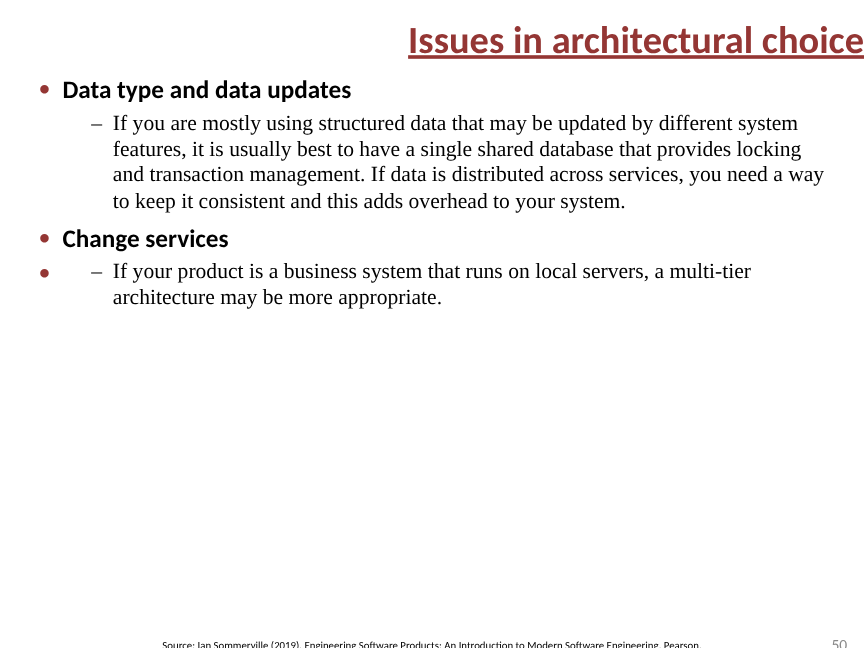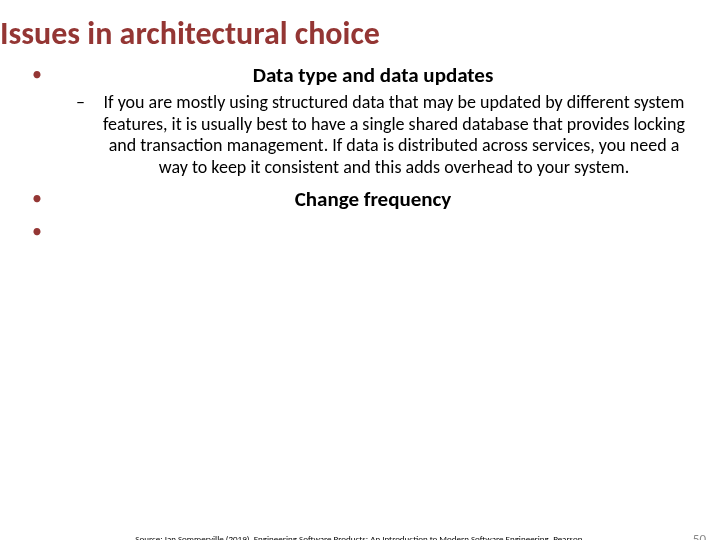--- a/index.html
+++ b/index.html
@@ -12,58 +12,59 @@
     overflow: hidden;
     color: #000;
   }
   .slide {
     position: relative;
     width: 720px;
     height: 540px;
     box-sizing: border-box;
   }
   .title {
-    text-align: left;
+    text-align: right;
     font-weight: 700;
     font-size: 32px;
     color: #943634;
     margin-top: 14px;
     margin-bottom: 10px;
     letter-spacing: 0px;
+    text-decoration: underline;
   }
   ul.top {
     list-style: none;
     margin: 0 26px 0 26px;
     padding: 0;
   }
   ul.top > li {
     position: relative;
     padding-left: 26px;
     margin-bottom: 4px;
-    text-align: center;
   }
   ul.top > li::before {
     content: "•";
     position: absolute;
     left: 6px;
     top: 0;
     color: #943634;
     font-size: 20px;
     line-height: 1.1;
   }
   .heading {
     font-weight: 700;
     font-size: 21px;
     color: #000;
     line-height: 1.2;
   }
   ul.sub {
     list-style: none;
     margin: 4px 0 8px 0;
     padding: 0 0 0 24px;
+    font-family: Liberation Serif, serif;
   }
   ul.sub > li {
     position: relative;
     padding-left: 18px;
     font-size: 18px;
     line-height: 1.2;
     margin-bottom: 4px;
   }
   ul.sub > li::before {
     content: "–";
@@ -99,25 +100,26 @@
   <ul class="top">
 
     <li>
       <div class="heading">Data type and data updates</div>
       <ul class="sub">
         <li>If you are mostly using structured data that may be updated by different system features, it is usually best to have a single shared database that provides locking and transaction management.  If data is distributed across services, you need a way to keep it consistent and this adds overhead to your system.</li>
       </ul>
     </li>
 
     <li>
-      <div class="heading">Change frequency</div>
+      <div class="heading">Change services</div>
     </li>
 
     <li>
       <ul class="sub">
+        <li>If your product is a business system that runs on local servers, a multi-tier architecture may be more appropriate.</li>
       </ul>
     </li>
 
   </ul>
 
   <div class="source">Source: Ian Sommerville (2019), Engineering Software Products:  An Introduction to Modern Software Engineering, Pearson.</div>
   <div class="pagenum">50</div>
 
 </div>
 

